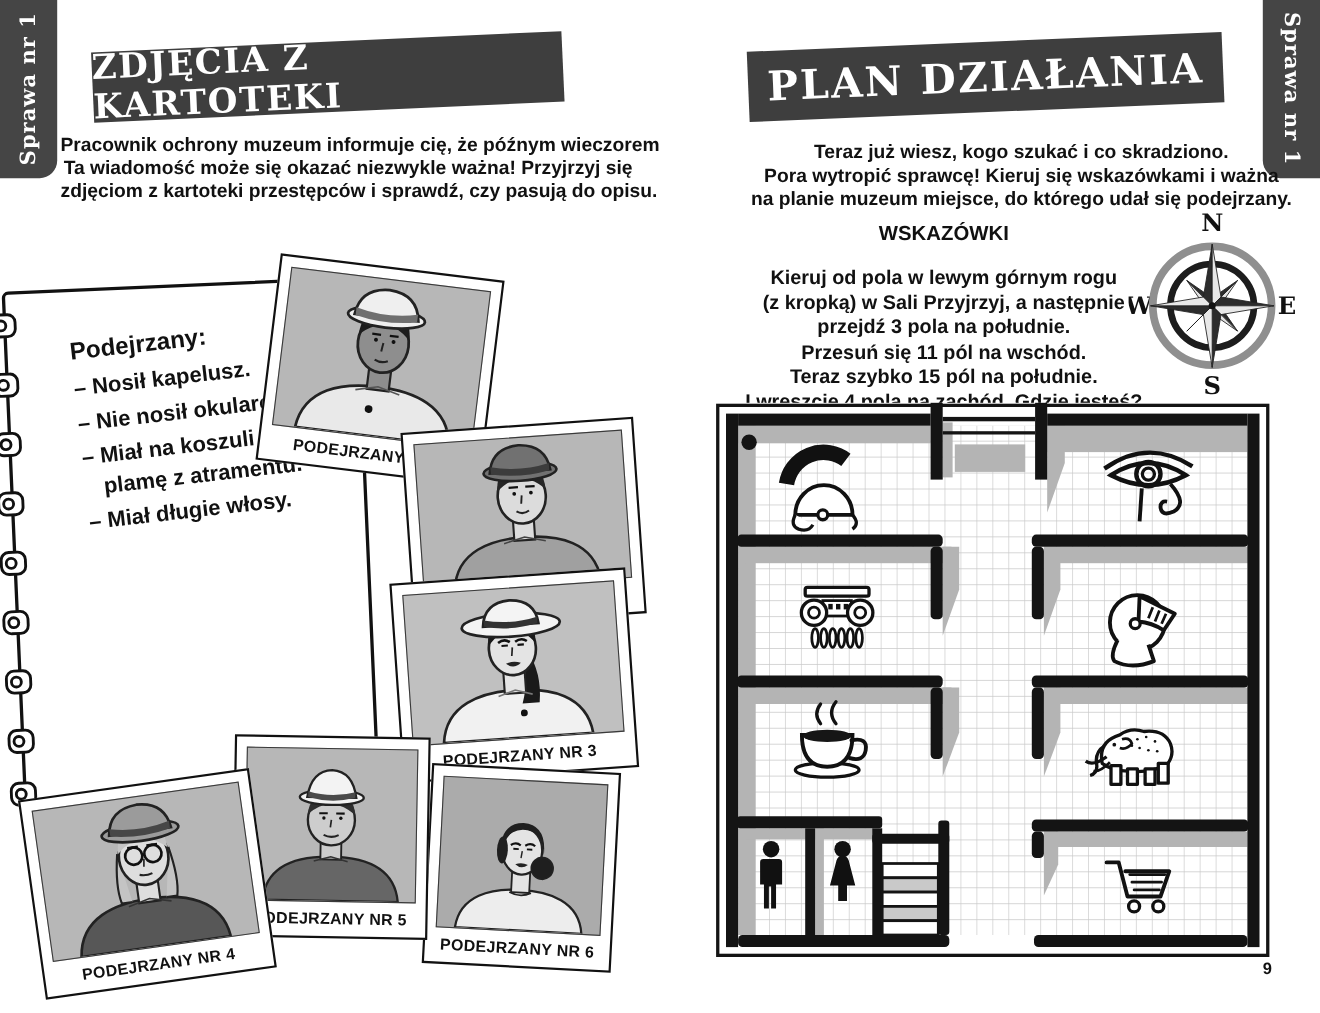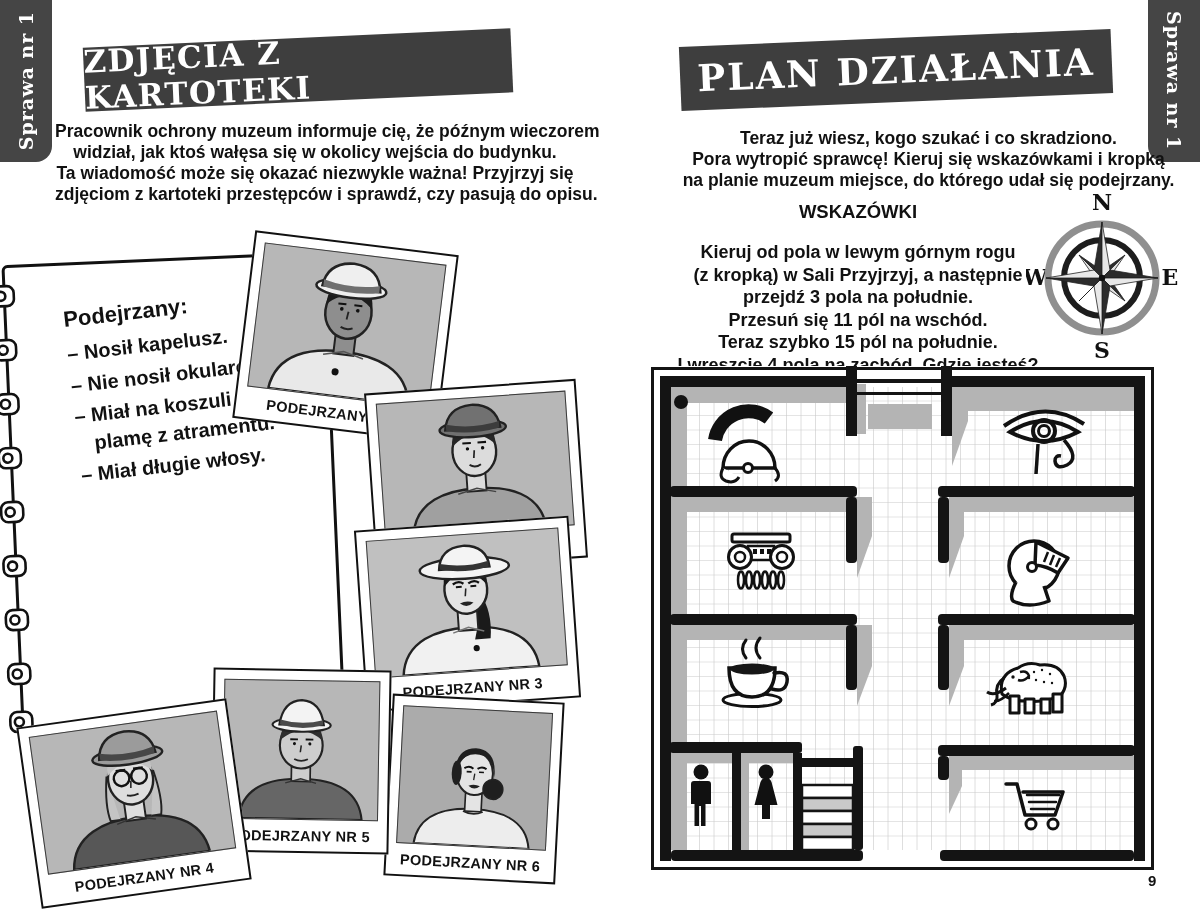--- a/index.html
+++ b/index.html
@@ -14,21 +14,21 @@
   #tab-right{right:0;top:0;width:52px;height:162px;border-radius:0 0 0 16px;}
   #tab-right span{writing-mode:vertical-rl;}
   
   .banner{background:#3e3e3e;display:flex;align-items:center;justify-content:center;
           font-family:"DejaVu Serif","Liberation Serif",serif;font-weight:bold;color:#fff;}
   #banner-l{left:84px;top:38px;width:428px;height:64px;transform:rotate(-2.6deg);font-size:31px;letter-spacing:1.5px;}
   #banner-r{left:680px;top:38px;width:432px;height:64px;transform:rotate(-2.4deg);font-size:37px;letter-spacing:2px;}
   
   .intro{text-align:center;font-size:17.5px;line-height:1.2;font-weight:bold;}
   .intro div{white-space:nowrap;}
-  #intro-l{left:55px;top:121px;width:520px;}
+  #intro-l{left:55px;top:121px;width:520px;text-align:right;}
   #intro-r{left:648px;top:128px;width:505px;margin-left:28px;}
   
   #hints{left:648px;top:200px;width:420px;text-align:center;font-size:18px;line-height:1.25;font-weight:bold;}
   #hints .hd{font-size:18.5px;margin-bottom:18px;}
   #hints div{white-space:nowrap;}
   
   #notepad{left:12px;top:258px;width:318px;height:486px;background:#fff;border:3px solid #111;
            border-radius:6px;transform:rotate(-2.5deg);z-index:2;}
   #notepad-text{position:absolute;left:62px;top:34px;width:210px;transform:rotate(-4deg);}
   #notepad-text .hd{font-size:22px;font-weight:bold;margin-bottom:8px;}
@@ -51,21 +51,20 @@
   <div class="abs tab" id="tab-right">
     <span>Sprawa nr 1</span>
   </div>
 
   <div class="abs banner" id="banner-l">
     <span>ZDJĘCIA Z KARTOTEKI</span>
   </div>
 
   <div class="abs intro" id="intro-l">
     <div>Pracownik ochrony muzeum informuje cię, że późnym wieczorem</div>
-    <div>widział, jak ktoś wałęsa się w okolicy wejścia do budynku.</div>
     <div>Ta wiadomość może się okazać niezwykle ważna! Przyjrzyj się</div>
     <div>zdjęciom z kartoteki przestępców i sprawdź, czy pasują do opisu.</div>
   </div>
 
   <div class="abs" id="notepad">
     <svg style="position:absolute;left:-16px;top:0;width:30px;height:480px" viewBox="0 0 30 480">
       <g stroke="#111" stroke-width="2.6" fill="#fff">
         <g transform="translate(0,18)">
             <rect x="2" y="0" width="22" height="20" rx="7"></rect>
             <circle cx="11" cy="10" r="4.5"></circle>
@@ -242,21 +241,21 @@
   </div>
 
   <div class="abs pagenum" style="left:38px;top:872px;">8</div>
 
   <div class="abs banner" id="banner-r">
     <span>PLAN DZIAŁANIA</span>
   </div>
 
   <div class="abs intro" id="intro-r">
     <div>Teraz już wiesz, kogo szukać i co skradziono.</div>
-    <div>Pora wytropić sprawcę! Kieruj się wskazówkami i kropką</div>
+    <div>Pora wytropić sprawcę! Kieruj się wskazówkami i ważna</div>
     <div>na planie muzeum miejsce, do którego udał się podejrzany.</div>
   </div>
 
   <div class="abs" id="hints">
     <div class="hd">WSKAZÓWKI</div>
     <div>Kieruj od pola w lewym górnym rogu</div>
     <div>(z kropką) w Sali Przyjrzyj, a następnie</div>
     <div>przejdź 3 pola na południe.</div>
     <div>Przesuń się 11 pól na wschód.</div>
     <div>Teraz szybko 15 pól na południe.</div>

